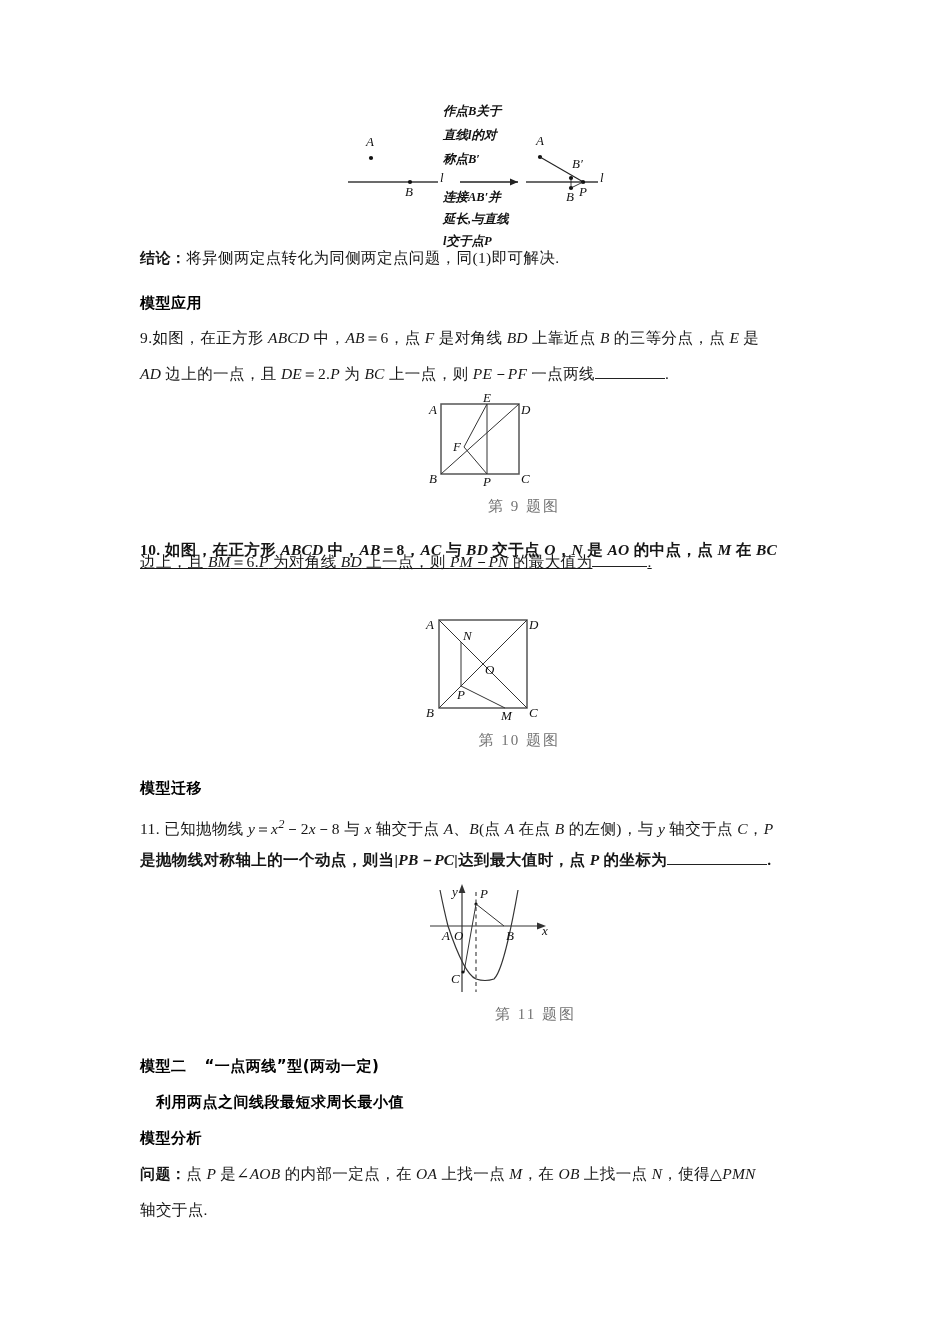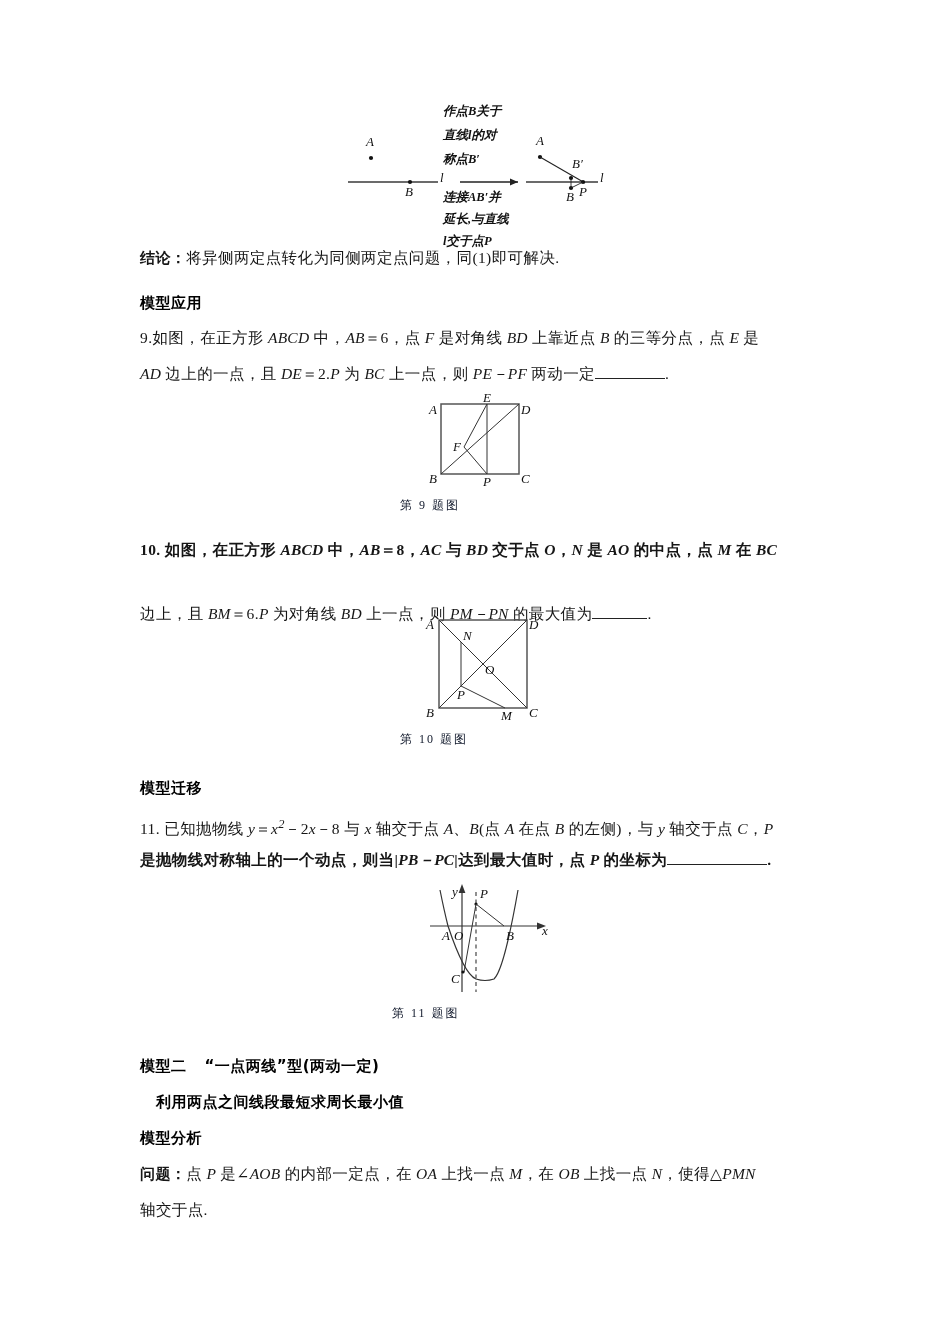--- a/index.html
+++ b/index.html
@@ -53,24 +53,24 @@
     font-family: "Liberation Serif", "DejaVu Serif", serif;
     font-style: italic;
     letter-spacing: 0.2px;
   }
   .blank {
     display: inline-block;
     border-bottom: 1px solid #222;
     vertical-align: baseline;
   }
   .figcap {
-    text-align: left;
-    font-size: 12px;
+    text-align: right;
+    font-size: 15px;
     letter-spacing: 2px;
-    color: #0f172a;
+    color: #737373;
   }
 
   .fig { position: absolute; }
   .fig svg { display: block; }
 
   .ann {
     position: absolute;
     font-family: "Liberation Serif", "DejaVu Serif", serif;
     font-style: italic;
     font-weight: bold;
@@ -141,21 +141,21 @@
     </div>
 
     <div class="para" style="position:absolute; top:285px; left:0; width:680px;">
       <span class="bold-head">模型应用</span>
     </div>
 
     <div class="para" style="position:absolute; top:320px; left:0; width:680px;">
       <span>9.</span><span>如图，在正方形 </span><i class="mi">ABCD</i><span> 中，</span><i class="mi">AB</i><span>＝6，点 </span><i class="mi">F</i><span> 是对角线 </span><i class="mi">BD</i><span> 上靠近点 </span><i class="mi">B</i><span> 的三等分点，点 </span><i class="mi">E</i><span> 是</span>
     </div>
     <div class="para" style="position:absolute; top:356px; left:0; width:680px;">
-      <i class="mi">AD</i><span> 边上的一点，且 </span><i class="mi">DE</i><span>＝2.</span><i class="mi">P</i><span> 为 </span><i class="mi">BC</i><span> 上一点，则 </span><i class="mi">PE－PF</i><span> 两动一定</span><span class="blank" style="width:70px; height:14px;"></span><span>.</span>
+      <i class="mi">AD</i><span> 边上的一点，且 </span><i class="mi">DE</i><span>＝2.</span><i class="mi">P</i><span> 为 </span><i class="mi">BC</i><span> 上一点，则 </span><i class="mi">PE－PF</i><span> 一点两线</span><span class="blank" style="width:70px; height:14px;"></span><span>.</span>
     </div>
 
     <div class="fig" style="left:283px; top:392px; width:120px; height:96px;">
       <svg width="120" height="96" viewBox="0 0 120 96">
 
         <rect x="18" y="12" width="78" height="70" fill="none" stroke="#555" stroke-width="1.5"></rect>
 
         <line x1="18" y1="82" x2="96" y2="12" stroke="#333" stroke-width="1"></line>
 
         <line x1="64" y1="12" x2="41" y2="55" stroke="#333" stroke-width="1"></line>
@@ -170,21 +170,21 @@
       <span class="ptlabel" style="left:98px; top:79px;">C</span>
       <span class="ptlabel" style="left:60px; top:-2px;">E</span>
       <span class="ptlabel" style="left:30px; top:47px;">F</span>
       <span class="ptlabel" style="left:60px; top:82px;">P</span>
     </div>
     <div class="figcap" style="position:absolute; top:497px; left:260px; width:160px;">第 9 题图</div>
 
     <div class="para" style="position:absolute; top:532px; left:0; width:680px;font-weight:bold;">
       <span>10.</span><span> 如图，在正方形 </span><i class="mi">ABCD</i><span> 中，</span><i class="mi">AB</i><span>＝8，</span><i class="mi">AC</i><span> 与 </span><i class="mi">BD</i><span> 交于点 </span><i class="mi">O</i><span>，</span><i class="mi">N</i><span> 是 </span><i class="mi">AO</i><span> 的中点，点 </span><i class="mi">M</i><span> 在 </span><i class="mi">BC</i>
     </div>
-    <div class="para" style="position:absolute; top:596px; left:0; width:680px;">
+    <div class="para" style="position:absolute; top:544px; left:0; width:680px;text-decoration:underline;">
       <span>边上，且 </span><i class="mi">BM</i><span>＝6.</span><i class="mi">P</i><span> 为对角线 </span><i class="mi">BD</i><span> 上一点，则 </span><i class="mi">PM－PN</i><span> 的最大值为</span><span class="blank" style="width:55px; height:14px;"></span><span>.</span>
     </div>
 
     <div class="fig" style="left:277px; top:608px; width:135px; height:116px;">
       <svg width="135" height="116" viewBox="0 0 135 116">
 
         <rect x="22" y="12" width="88" height="88" fill="none" stroke="#555" stroke-width="1.5"></rect>
 
         <line x1="22" y1="12" x2="110" y2="100" stroke="#333" stroke-width="1"></line>
         <line x1="22" y1="100" x2="110" y2="12" stroke="#333" stroke-width="1"></line>
@@ -237,21 +237,21 @@
         <circle cx="45" cy="98" r="1.6" fill="#111"></circle>
       </svg>
       <span class="ptlabel" style="left:34px; top:10px;">y</span>
       <span class="ptlabel" style="left:124px; top:49px;">x</span>
       <span class="ptlabel" style="left:24px; top:54px;">A</span>
       <span class="ptlabel" style="left:36px; top:54px;">O</span>
       <span class="ptlabel" style="left:88px; top:54px;">B</span>
       <span class="ptlabel" style="left:33px; top:97px;">C</span>
       <span class="ptlabel" style="left:62px; top:12px;">P</span>
     </div>
-    <div class="figcap" style="position:absolute; top:1005px; left:252px; width:160px;">第 11 题图</div>
+    <div class="figcap" style="position:absolute; top:1005px; left:276px; width:160px;">第 11 题图</div>
 
     <div class="para" style="position:absolute; top:1048px; left:0; width:680px;">
       <span class="bold-head">模型二</span><span style="display:inline-block;width:18px;"></span><span class="bold-head">“一点两线”型(两动一定)</span>
     </div>
     <div class="para" style="position:absolute; top:1084px; left:0; width:680px;margin-left:16px;">
       <span class="bold-head">利用两点之间线段最短求周长最小值</span>
     </div>
     <div class="para" style="position:absolute; top:1120px; left:0; width:680px;">
       <span class="bold-head">模型分析</span>
     </div>

